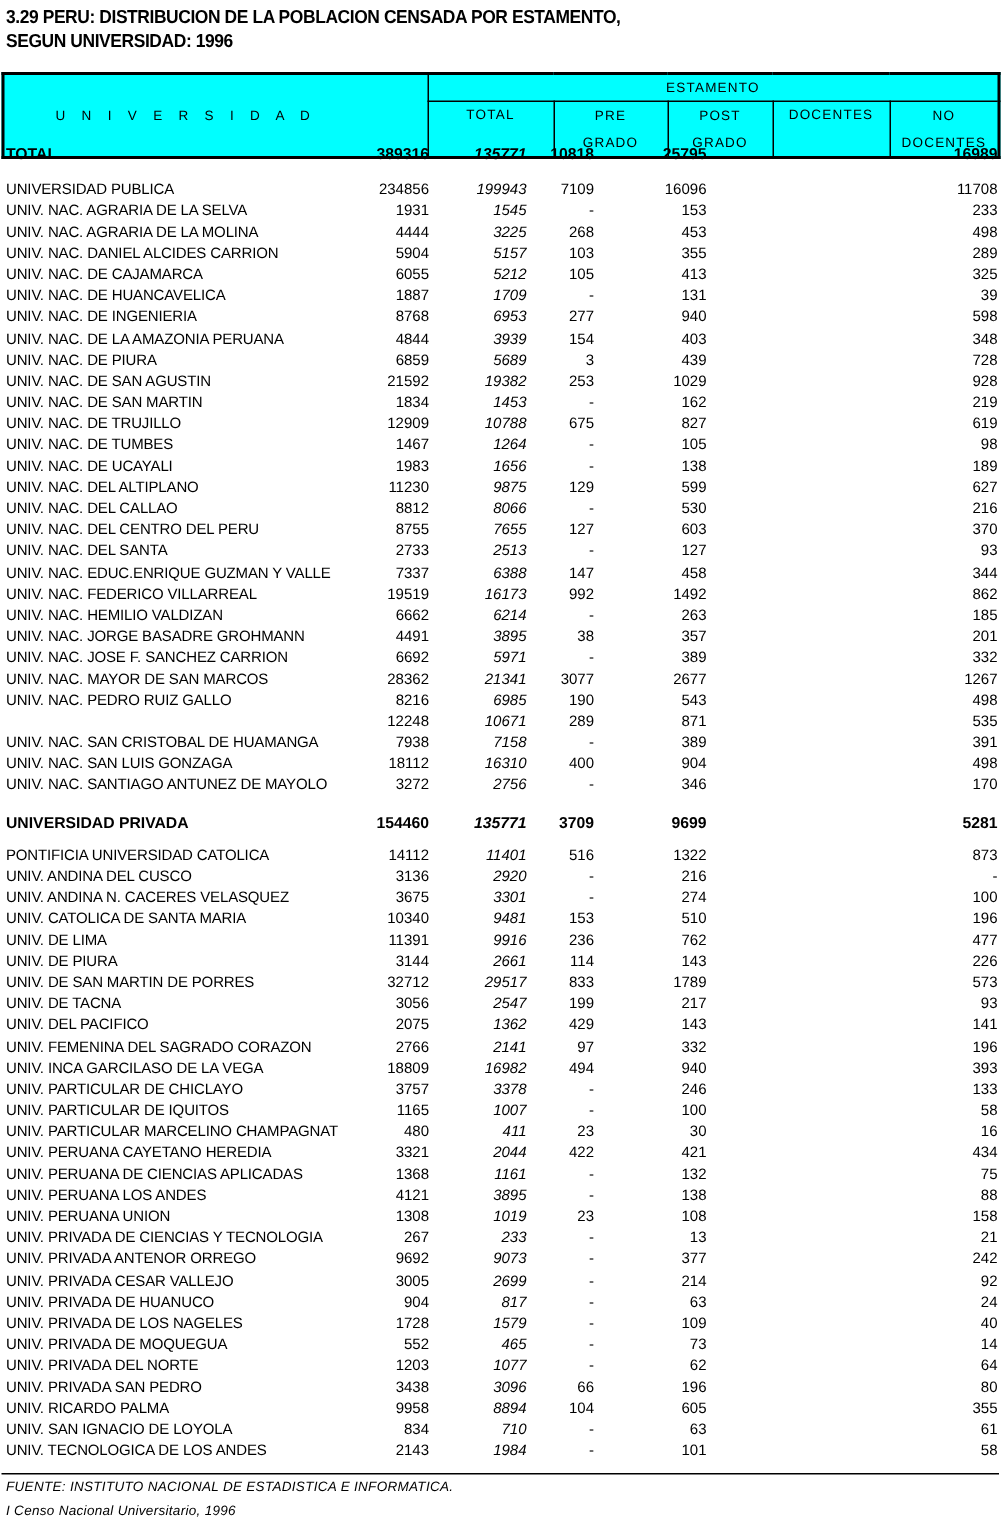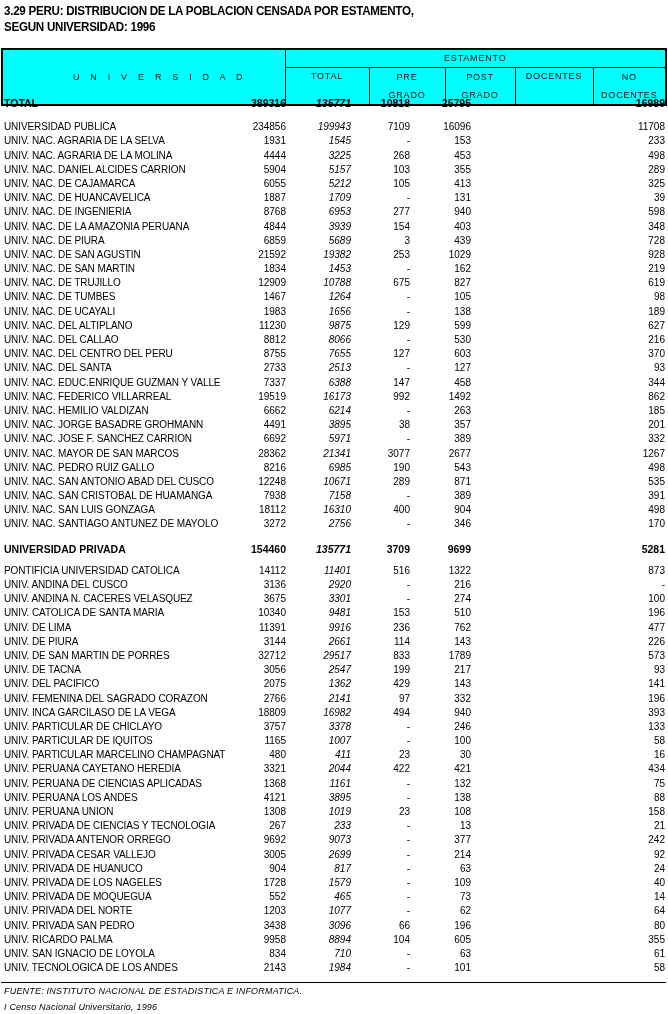--- a/index.html
+++ b/index.html
@@ -5,32 +5,32 @@
   html, body { margin: 0; padding: 0; background: #ffffff; }
   body { width: 668px; height: 1014px; overflow: hidden; position: relative;
          font-family: "Liberation Sans", sans-serif; color: #000; }
   .title { position: absolute; left: 4px; top: 3px; font-size: 12.5px; font-weight: bold;
            line-height: 16px; letter-spacing: -0.3px; transform: scaleX(0.93); transform-origin: left top; }
   .title div { white-space: nowrap; }
   table.hdr { position: absolute; left: 1px; top: 48px; border-collapse: collapse;
               background: #00ffff; table-layout: fixed; }
   table.hdr td { border: 1px solid #000; font-size: 9px; letter-spacing: 0.8px;
                  text-align: center; padding: 2px; height: 13px; line-height: 13px; white-space: nowrap; }
-  table.hdr td.uni { text-align: center; padding-left: 34px; letter-spacing: 4.2px; }
+  table.hdr td.uni { text-align: left; padding-left: 34px; letter-spacing: 4.2px; }
   table.hdr td.top { vertical-align: top; padding-top: 2px; }
   table.hdr tr.r2 td { height: 14px; }
   table.hdr tr.r3 td { height: 14px; }
   table.hdr { border: 2px solid #000; }
   .rows { position: absolute; left: 0; top: 96px; width: 668px; }
   .row { position: relative; height: 14.2px; font-size: 10px; line-height: 14px; white-space: nowrap; }
   .row .c { position: absolute; top: 0; text-align: right; }
   .row .name { position: absolute; left: 4px; top: 0; letter-spacing: -0.1px; }
   .row .c1 { right: 382px; }
   .row .c2 { right: 317px; font-style: italic; }
-  .row .c3 { right: 258px; }
+  .row .c3 { right: 272px; }
   .row .c4 { right: 197px; }
   .row .c5 { right: 3px; }
   .row.bold { font-weight: bold; font-size: 10.5px; }
   .row.bold .name { letter-spacing: 0; }
   .gap { height: 10px; }
   .gap-small { height: 8px; }
   .bottom-rule { position: absolute; left: 1px; width: 665px; height: 1px; background: #000; top: 982px; }
   .foot { position: absolute; left: 4px; font-size: 9px; font-style: italic; white-space: nowrap; letter-spacing: 0.2px; }
   .foot1 { top: 986px; }
   .foot2 { top: 1002px; }
@@ -277,21 +277,20 @@
       </div>
       <div class="row">
         <span class="name">UNIV. NAC. PEDRO RUIZ GALLO</span>
         <span class="c c1">8216</span>
         <span class="c c2">6985</span>
         <span class="c c3">190</span>
         <span class="c c4">543</span>
         <span class="c c5">498</span>
       </div>
       <div class="row">
-        <span class="name">UNIV. NAC. SAN ANTONIO ABAD DEL CUSCO</span>
         <span class="c c1">12248</span>
         <span class="c c2">10671</span>
         <span class="c c3">289</span>
         <span class="c c4">871</span>
         <span class="c c5">535</span>
       </div>
       <div class="row">
         <span class="name">UNIV. NAC. SAN CRISTOBAL DE HUAMANGA</span>
         <span class="c c1">7938</span>
         <span class="c c2">7158</span>

